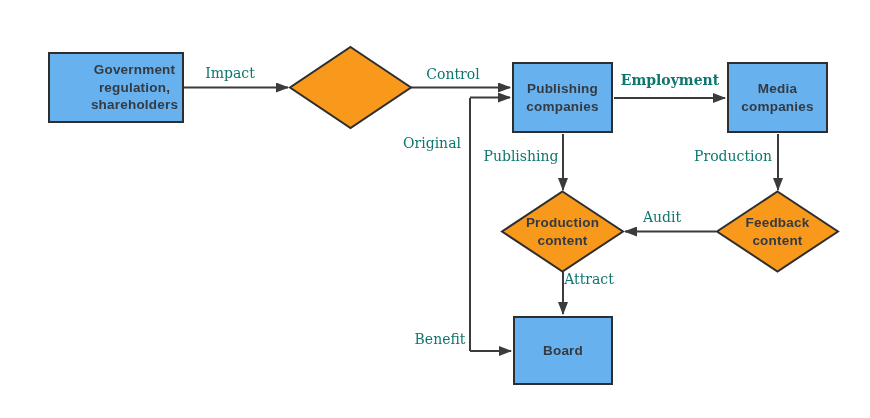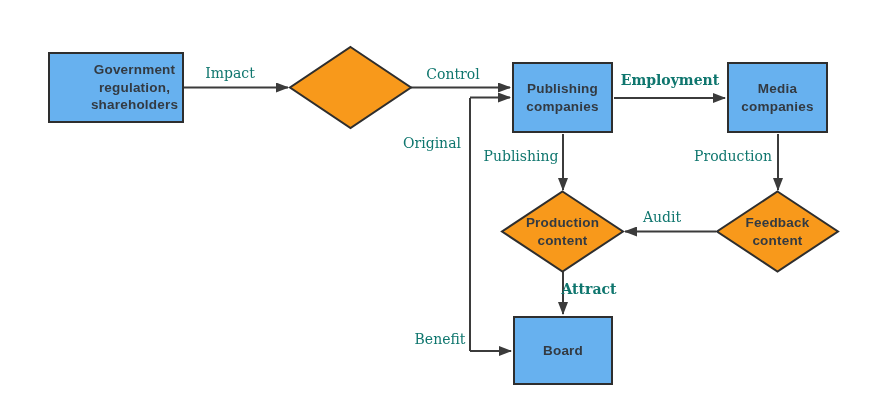--- a/index.html
+++ b/index.html
@@ -111,17 +111,17 @@
     <span class="node-label">Feedback
 content</span>
   </div>
 
   <div class="edge-label" style="left:230px; top:73px;">Impact</div>
   <div class="edge-label" style="left:453px; top:74px;">Control</div>
   <div class="edge-label" style="left:670px; top:80px;font-weight:bold;">Employment</div>
   <div class="edge-label" style="left:521px; top:156px;">Publishing</div>
   <div class="edge-label" style="left:733px; top:156px;">Production</div>
   <div class="edge-label" style="left:662px; top:217px;">Audit</div>
-  <div class="edge-label" style="left:589px; top:289px;font-weight:bold;">Attract</div>
+  <div class="edge-label" style="left:589px; top:279px;">Attract</div>
   <div class="edge-label" style="left:432px; top:143px;">Original</div>
   <div class="edge-label" style="left:440px; top:291px;margin-top:48px;">Benefit</div>
 
 </div>
 
 </body></html>

